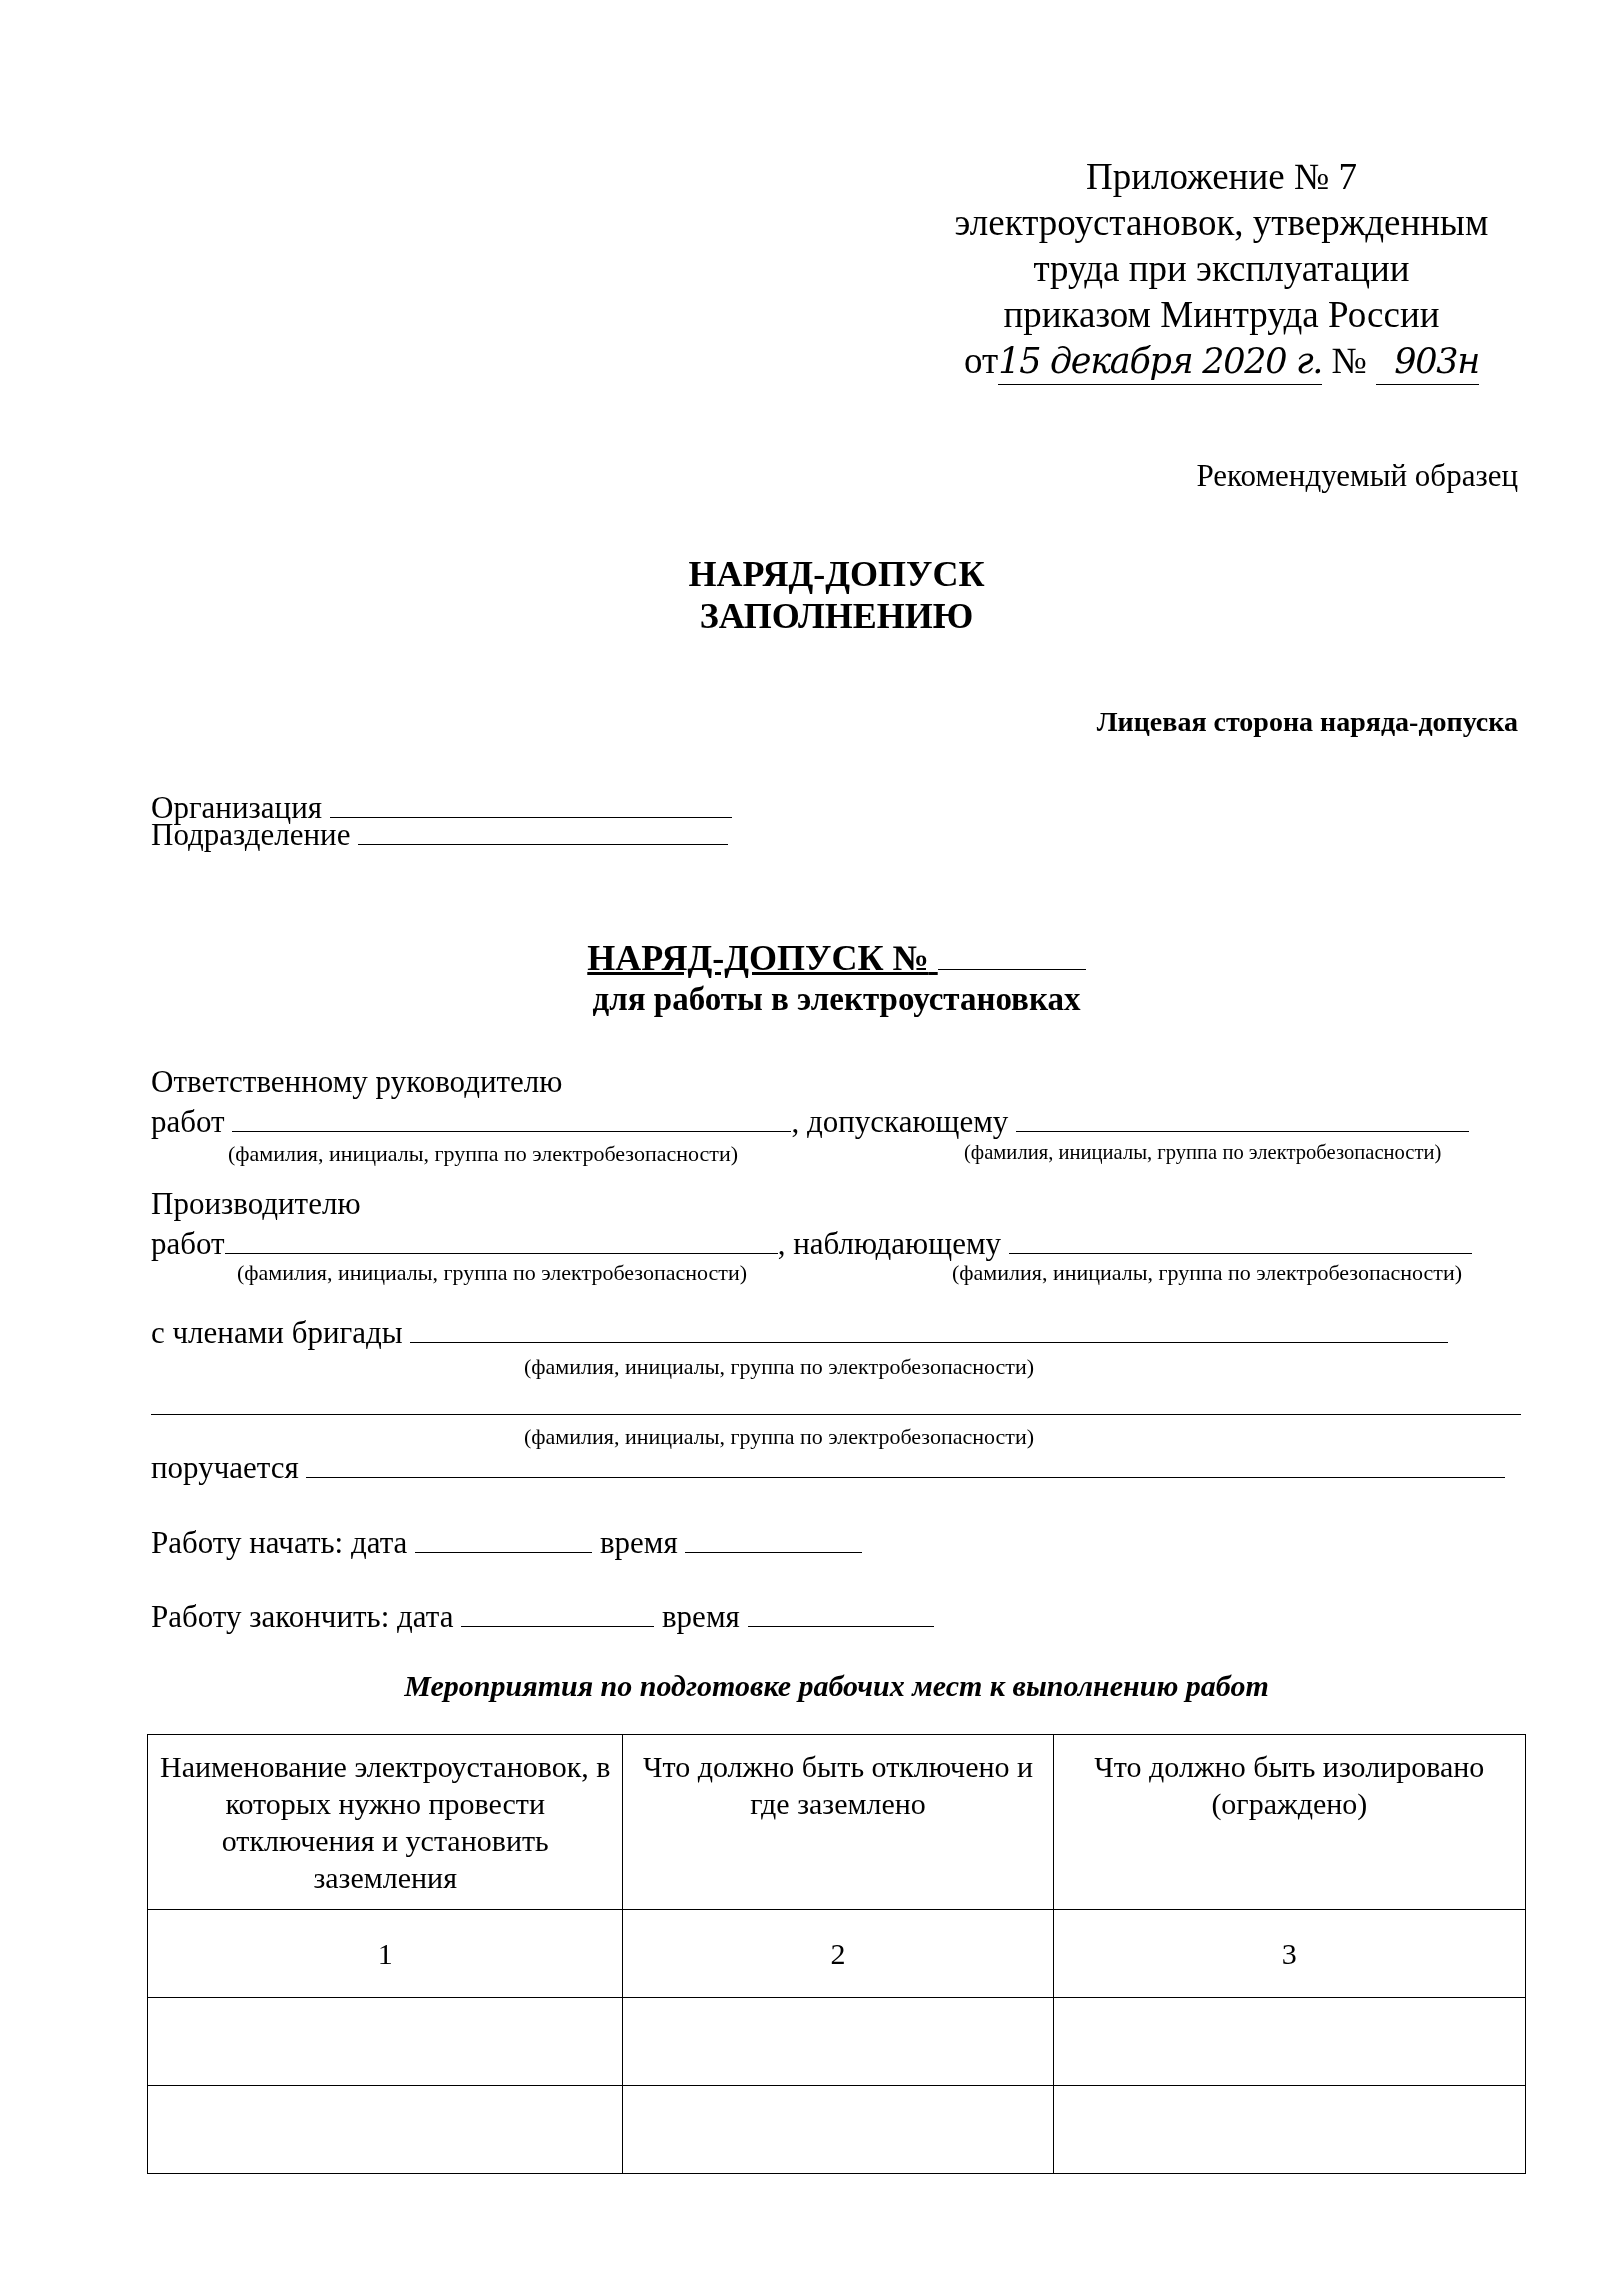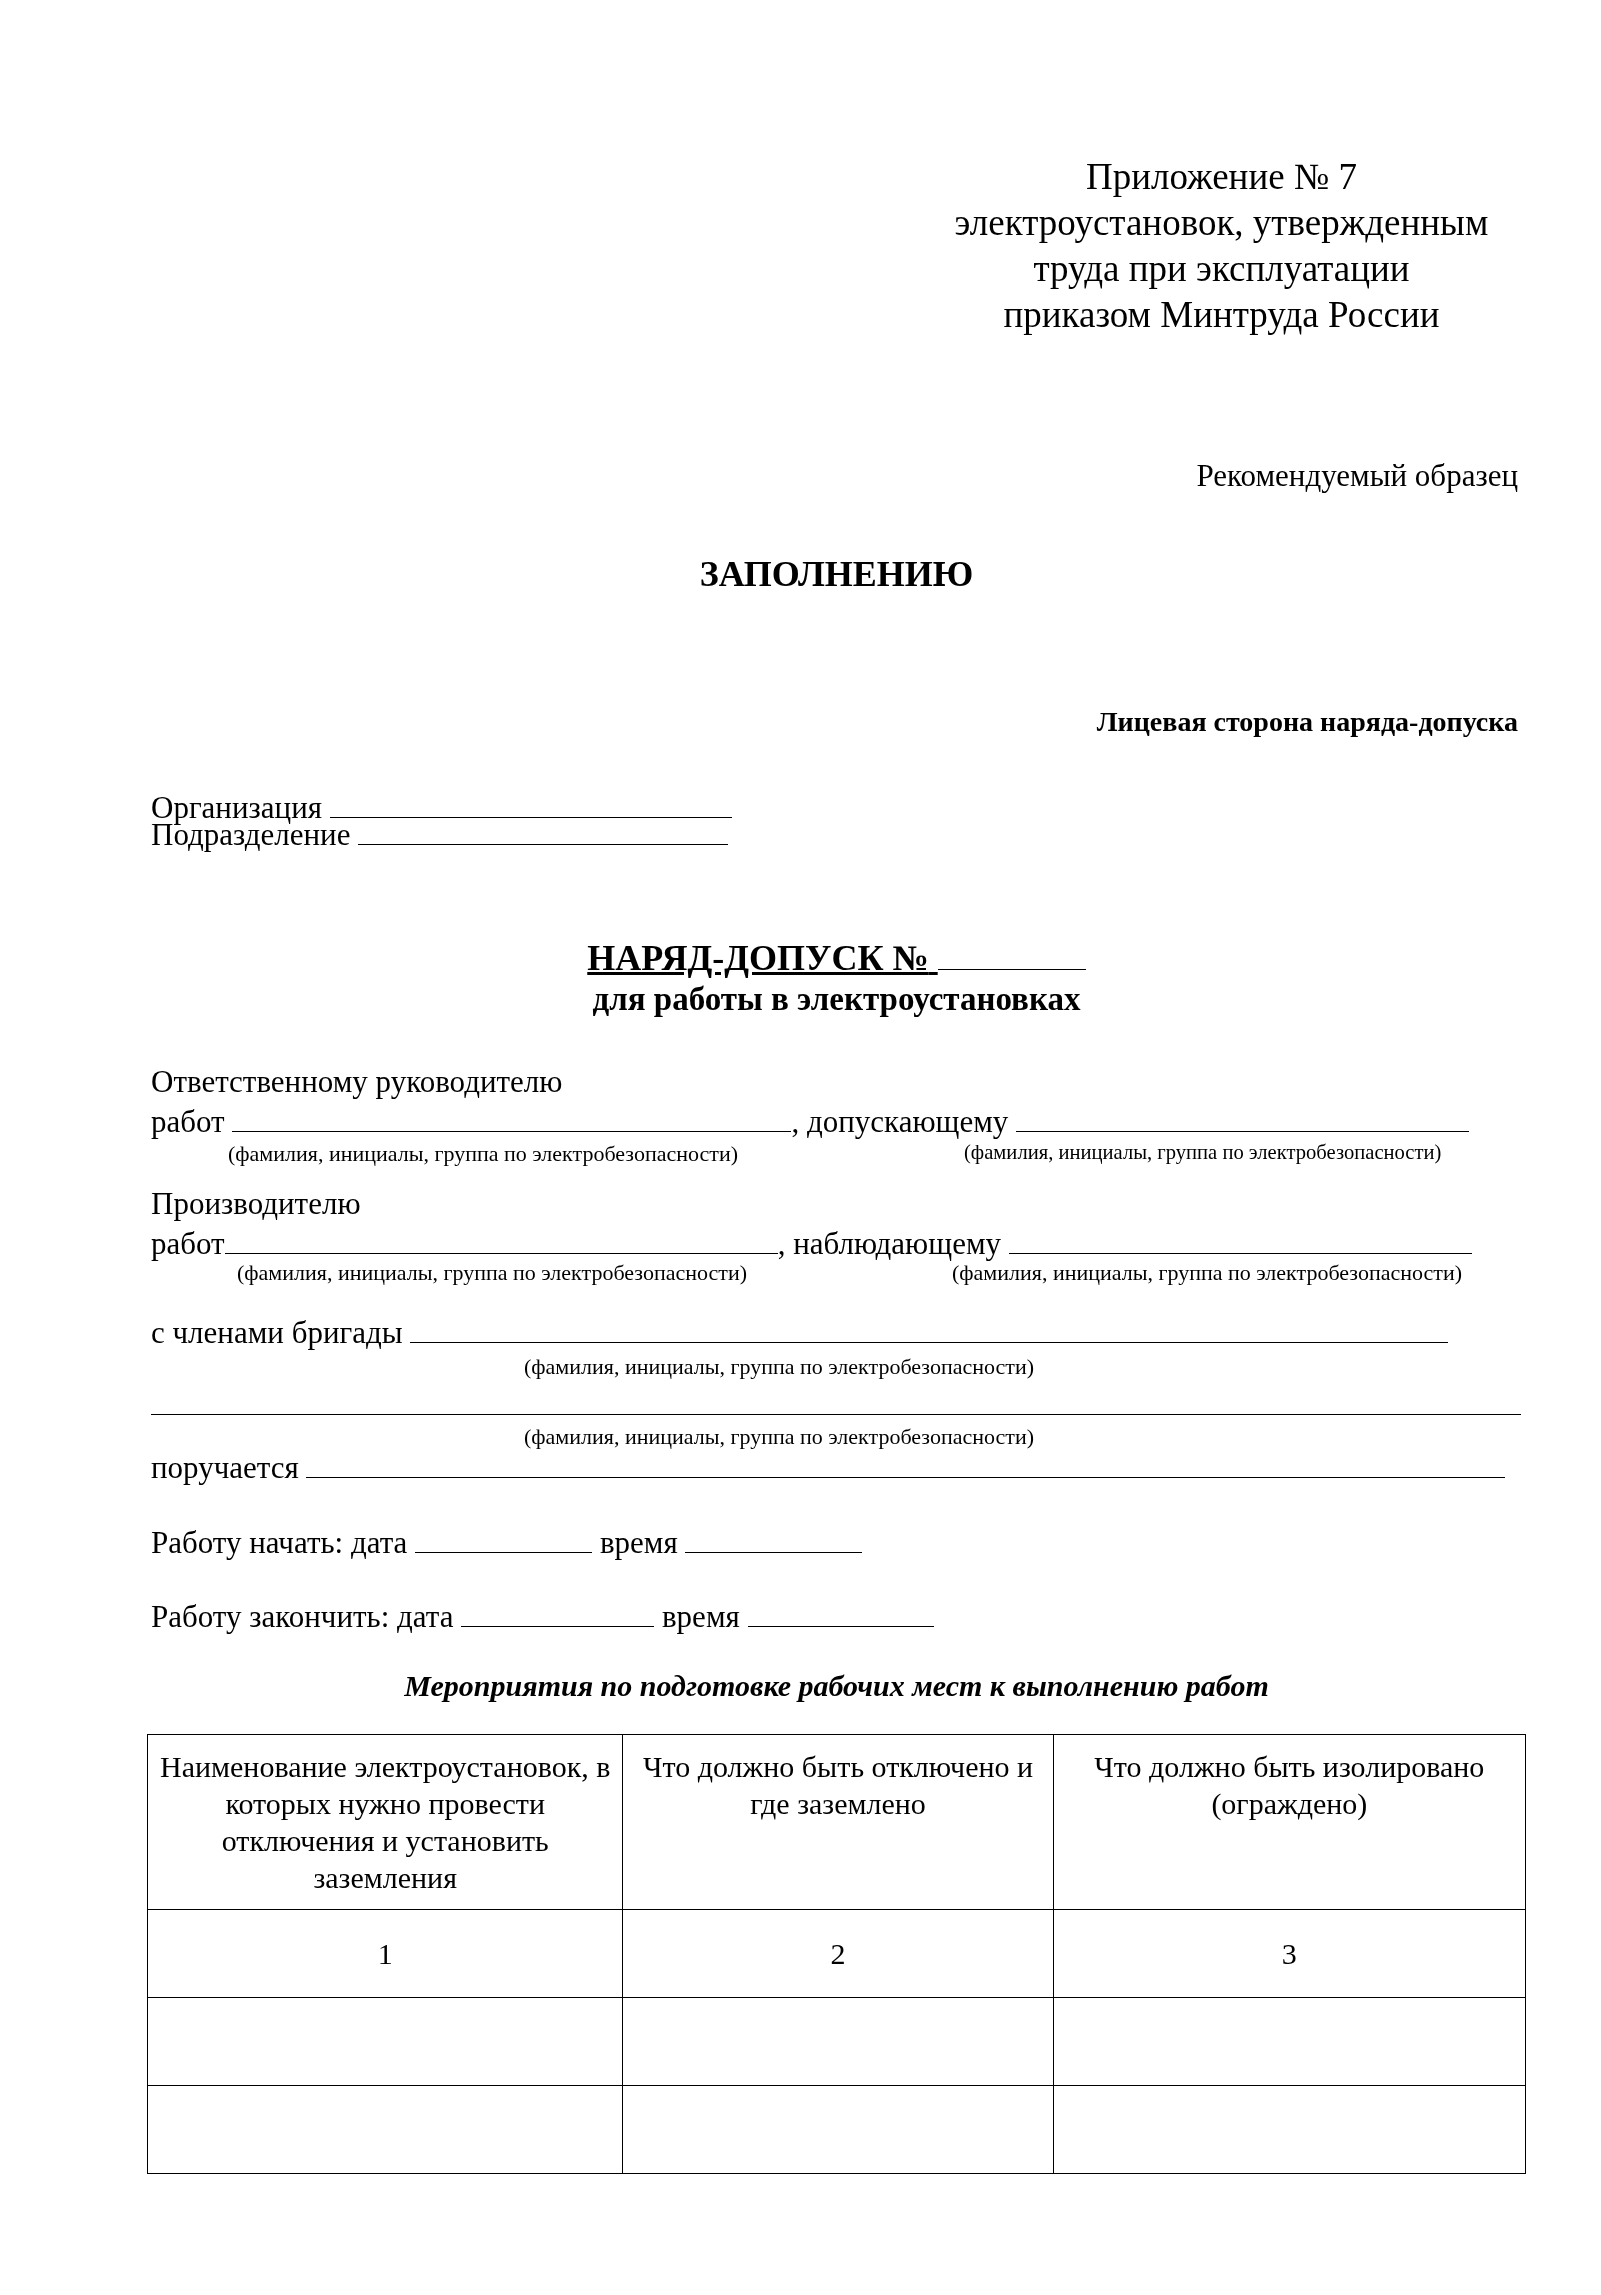--- a/index.html
+++ b/index.html
@@ -29,25 +29,31 @@
   table.work td.empty { height: 61px; }
 </style>
 </head>
 <body>
 
 <div class="approval">
   <span class="line">Приложение № 7</span>
   <span class="line">электроустановок, утвержденным</span>
   <span class="line">труда при эксплуатации</span>
   <span class="line">приказом Минтруда России</span>
+  <span class="line">
+    <span>от</span><span class="uline hand">15 декабря 2020 г.</span>
+    <span>№</span>
+    <span class="uline hand" style="width:103px;text-align:right;">903н</span>
+  </span>
 </div>
 
 <div class="recommended">Рекомендуемый образец</div>
 
 <div class="title-block">
+  <div>НАРЯД-ДОПУСК</div>
   <div>ЗАПОЛНЕНИЮ</div>
 </div>
 
 <div class="face">Лицевая сторона наряда-допуска</div>
 
 <div class="field-row" style="top:790px;">
   <span>Организация</span>
   <span class="fill" style="width:402px;"></span>
 </div>
 

